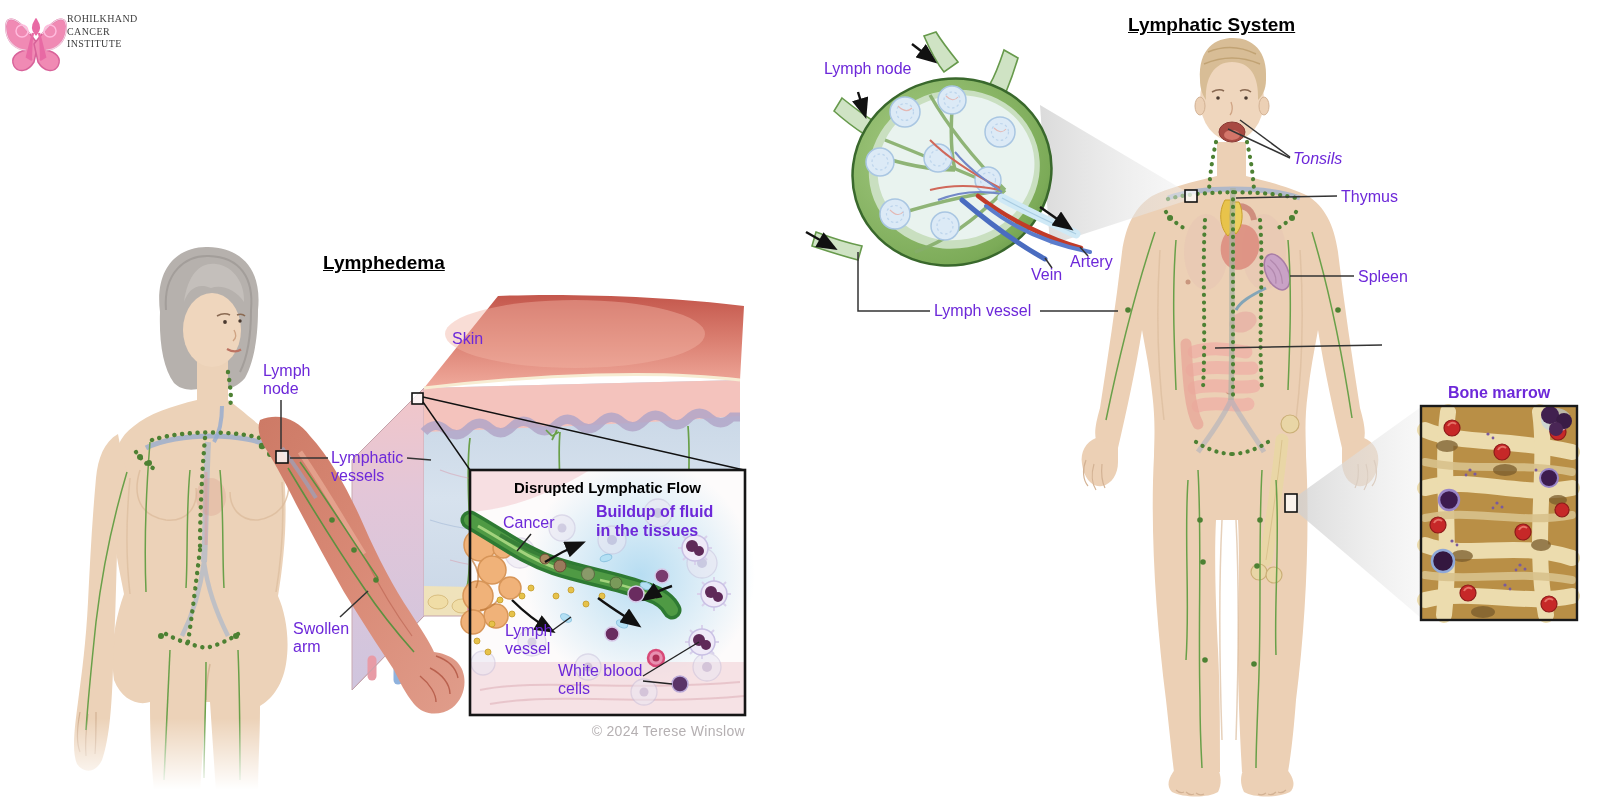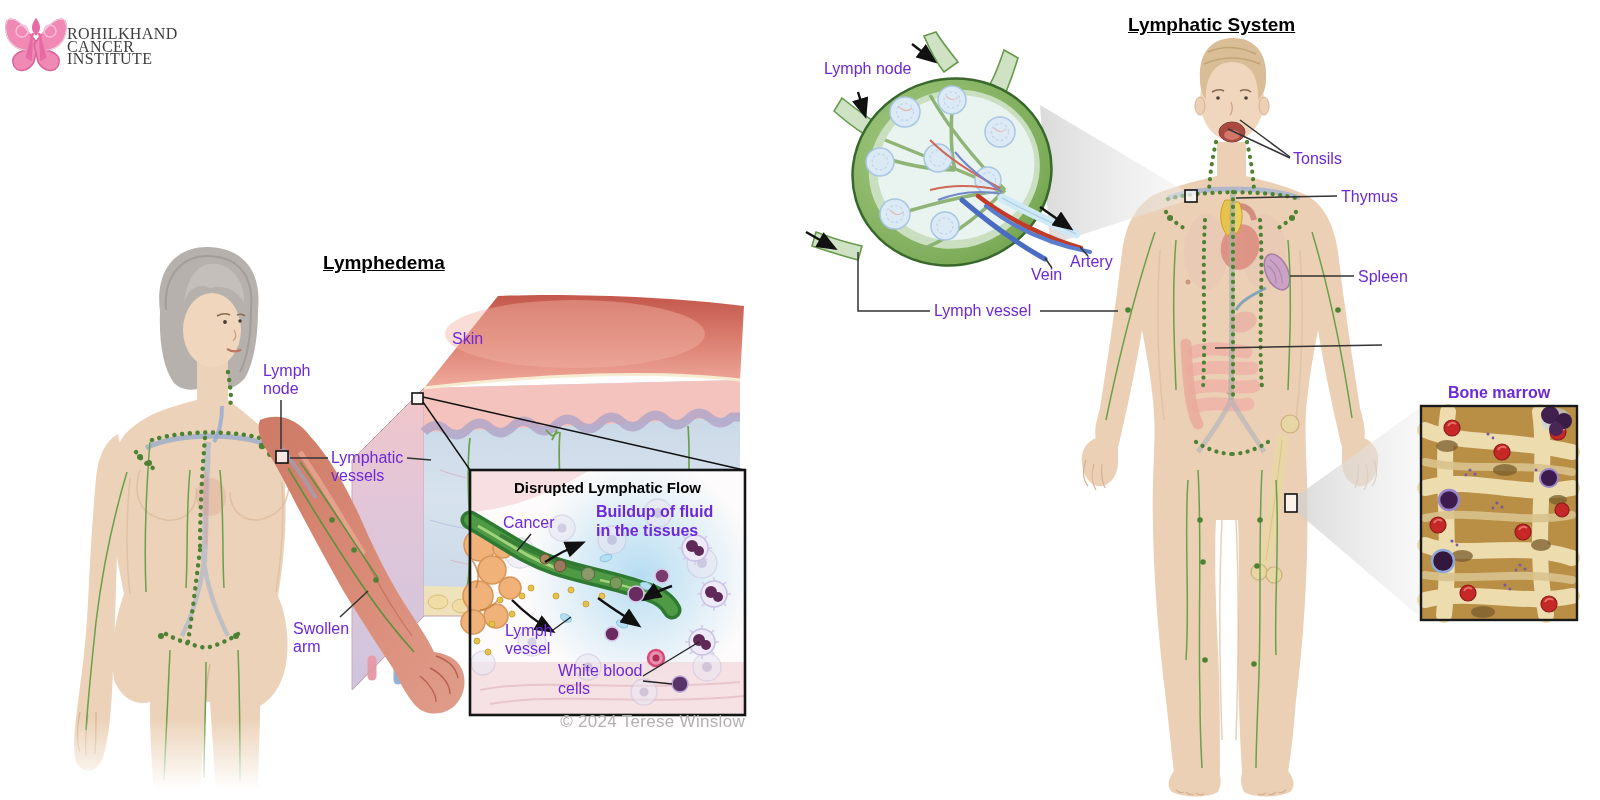--- a/index.html
+++ b/index.html
@@ -4,23 +4,23 @@
 <style>
   html,body{margin:0;padding:0;background:#fff;}
   #stage{position:relative;width:1600px;height:800px;background:#fff;overflow:hidden;
          font-family:"Liberation Sans",sans-serif;}
   #art{position:absolute;left:0;top:0;}
   .L{position:absolute;font:16px/18px "Liberation Sans",sans-serif;color:#6d28d9;white-space:nowrap;}
   .T{position:absolute;font-weight:bold;font-size:19px;line-height:21px;color:#000;white-space:nowrap;
      font-family:"Liberation Sans",sans-serif;text-decoration:underline;}
   .B{font-weight:bold;}
   .small{font-size:14px;line-height:16px;}
-  .credit{position:absolute;font-size:17px;color:#b5b0b2;letter-spacing:.3px;}
-  #logo-text{position:absolute;left:67px;top:28px;font-family:"Liberation Serif",serif;
-             font-size:16px;line-height:12.5px;color:#3d3d3d;letter-spacing:.4px;}
+  .credit{position:absolute;font-size:14px;color:#b5b0b2;letter-spacing:.3px;margin-top:11px;}
+  #logo-text{position:absolute;left:67px;top:13px;font-family:"Liberation Serif",serif;
+             font-size:10px;line-height:12.5px;color:#3d3d3d;letter-spacing:.4px;}
   .insetTitle{position:absolute;font-weight:bold;font-size:15px;color:#000;text-align:center;}
 </style>
 </head>
 <body>
 
 <div id="stage">
 
 <svg id="art" width="1600" height="800" viewBox="0 0 1600 800">
 <defs>
   <marker id="ah" viewBox="0 0 10 8" refX="8" refY="4" markerWidth="9" markerHeight="7" orient="auto">
@@ -616,18 +616,18 @@
   <div>White blood</div>
   <div>cells</div>
 </div>
 <div class="credit" style="left:560px;top:712px;width:185px;text-align:right;">© 2024 Terese Winslow</div>
 
 <div class="T" style="left:1128px;top:14px;">Lymphatic System</div>
 <div class="L" style="left:824px;top:60px;">Lymph node</div>
 <div class="L" style="left:1031px;top:266px;">Vein</div>
 <div class="L" style="left:1070px;top:253px;">Artery</div>
 <div class="L" style="left:934px;top:302px;">Lymph vessel</div>
-<div class="L" style="left:1293px;top:150px;">Tonsils</div>
+<div class="L" style="left:1293px;top:150px;font-style:italic;">Tonsils</div>
 <div class="L" style="left:1341px;top:188px;">Thymus</div>
 <div class="L" style="left:1358px;top:268px;">Spleen</div>
 <div class="L B" style="left:1421px;top:384px;width:156px;text-align:center;">Bone marrow</div>
 
 </div>
 
 </body></html>

